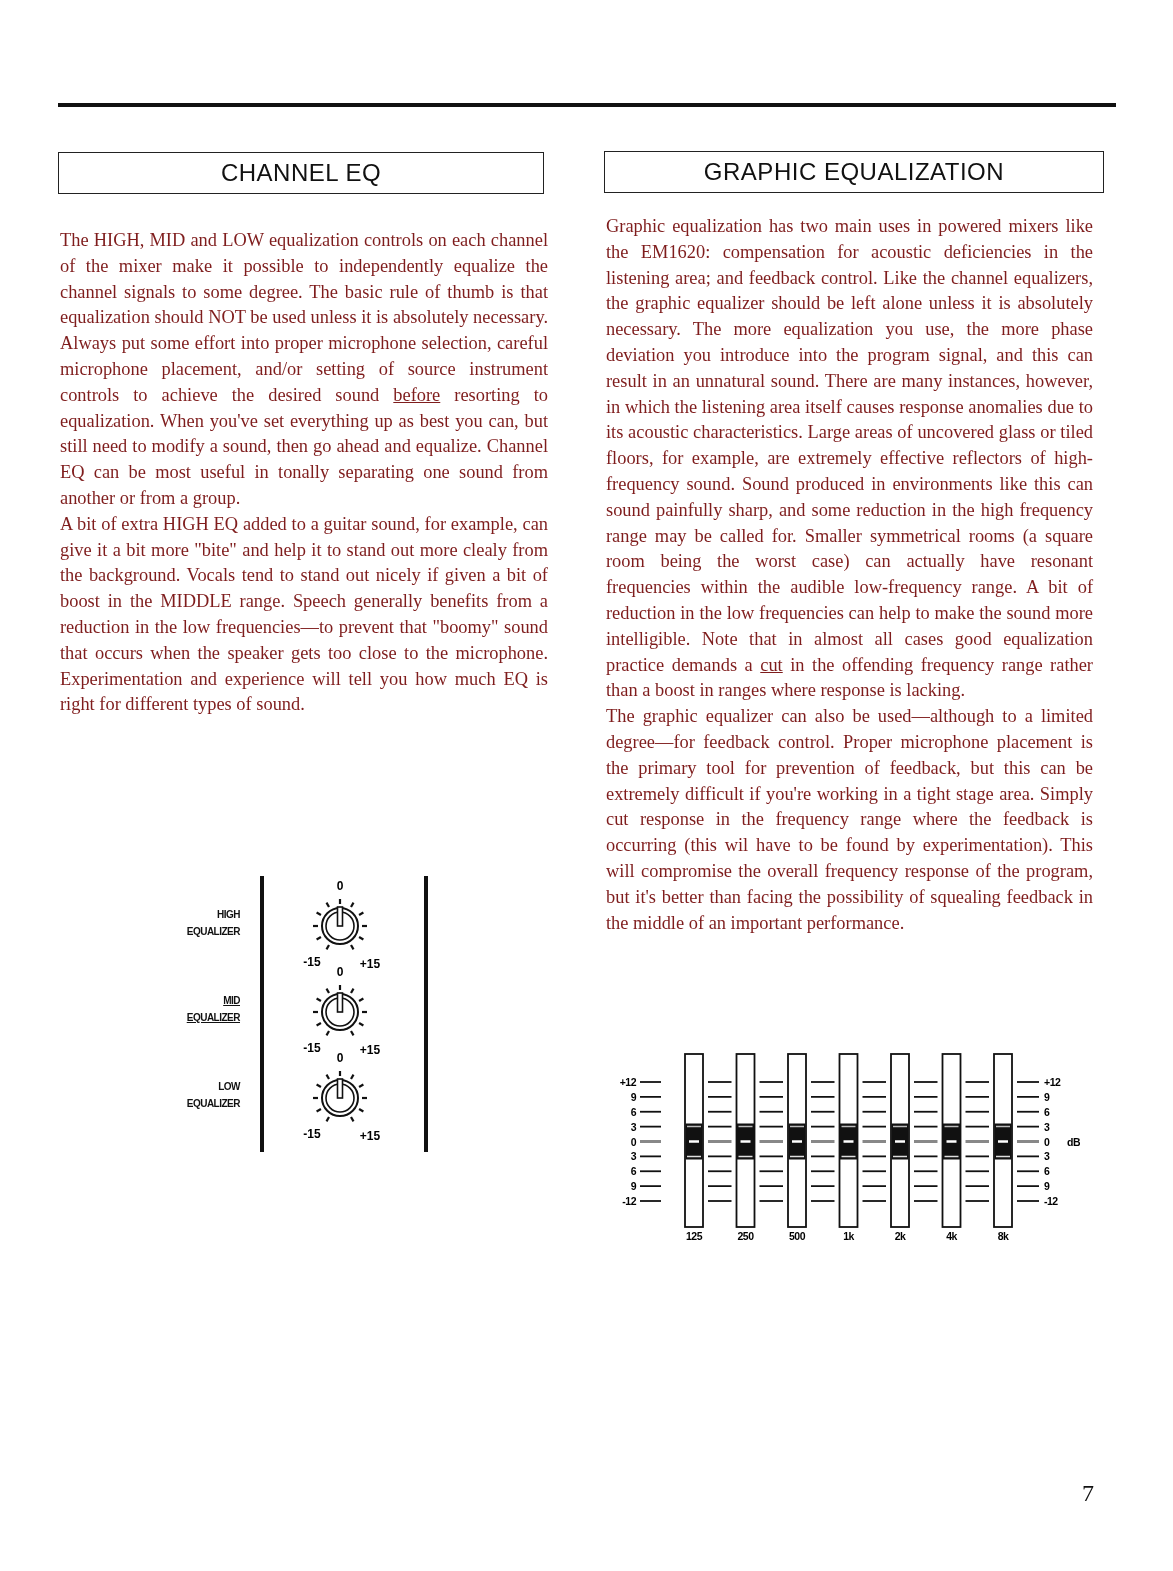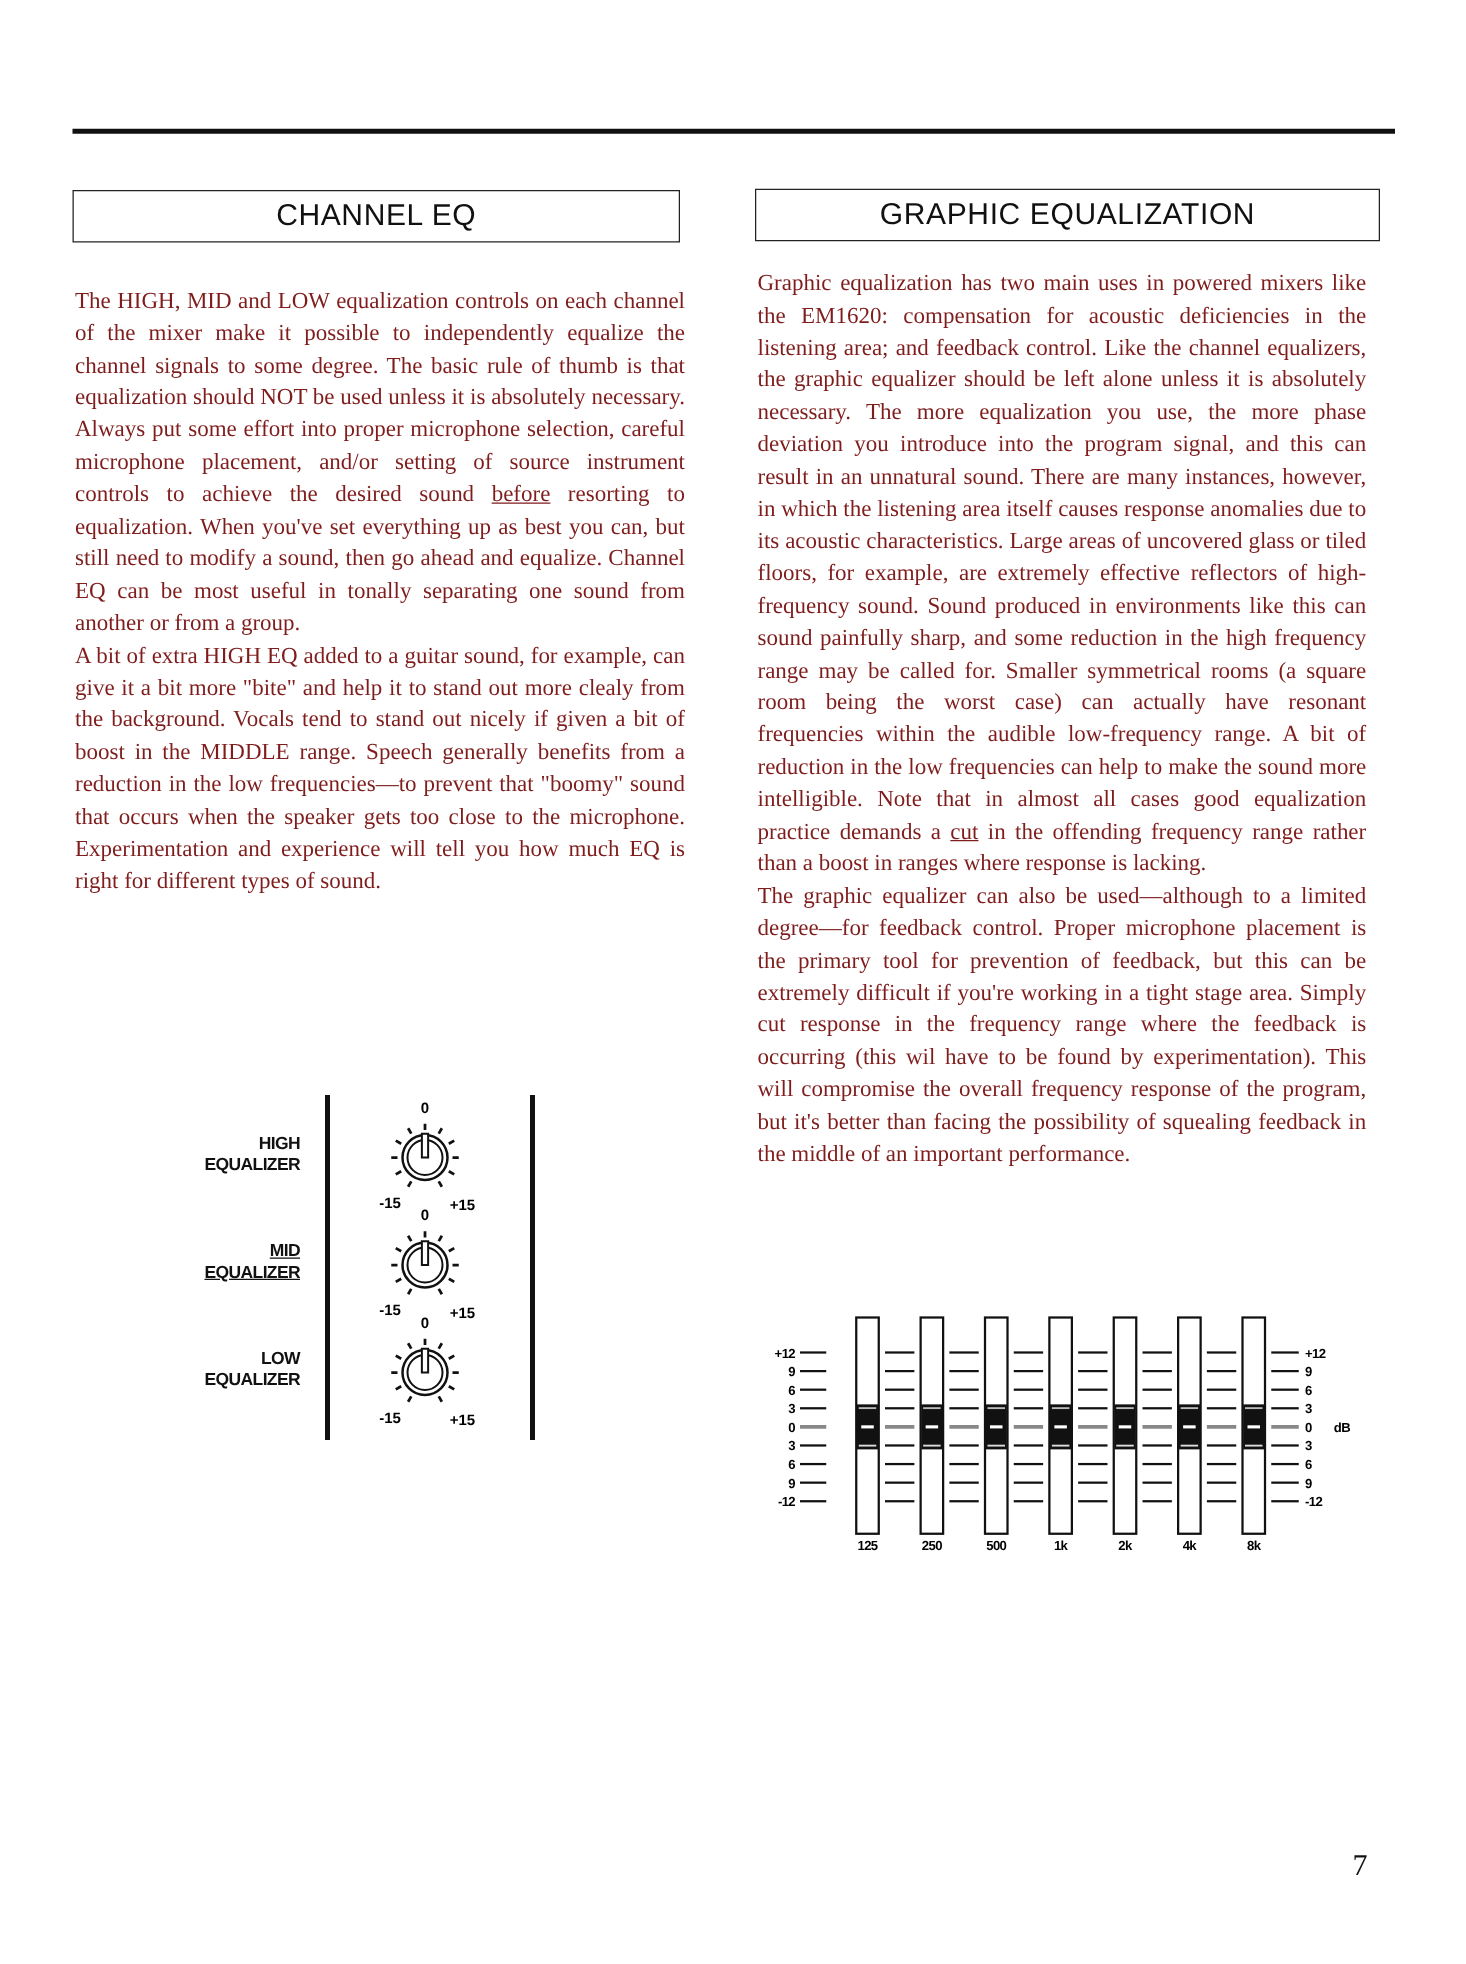--- a/index.html
+++ b/index.html
@@ -14,21 +14,21 @@
       text-align: justify; color: #7f1d1d; }
     .body-text p { margin: 0; }
     .body-text u { text-decoration: underline; }
     #col-left { left: 60px; top: 228px; width: 488px; }
     #col-right { left: 606px; top: 214px; width: 487px; }
 
     
     #knob-diagram { position: absolute; left: 130px; top: 870px; width: 320px; height: 290px; }
     .vline { position: absolute; width: 4px; background: #111; }
     .knob-label { position: absolute; right: 210px; width: 120px; text-align: right;
-      font-family: "Liberation Sans", sans-serif; font-weight: bold; font-size: 14px; line-height: 17px; letter-spacing: -0.5px; }
+      font-family: "Liberation Sans", sans-serif; font-weight: bold; font-size: 10px; line-height: 17px; letter-spacing: -0.5px; }
     .knob-svg { position: absolute; }
     .knob-text { font-family: "Liberation Sans", sans-serif; font-weight: bold; font-size: 12px; }
 
     
     #geq { position: absolute; left: 620px; top: 1044px; width: 460px; height: 200px; }
     #geq svg text { font-family: "Liberation Sans", sans-serif; font-weight: bold; font-size: 10.5px; letter-spacing: -0.5px; }
     .page-number { position: absolute; left: 1082px; top: 1480px; font-family: "Liberation Serif", serif; font-size: 24px; }
   </style>
 </head>
 <body>

